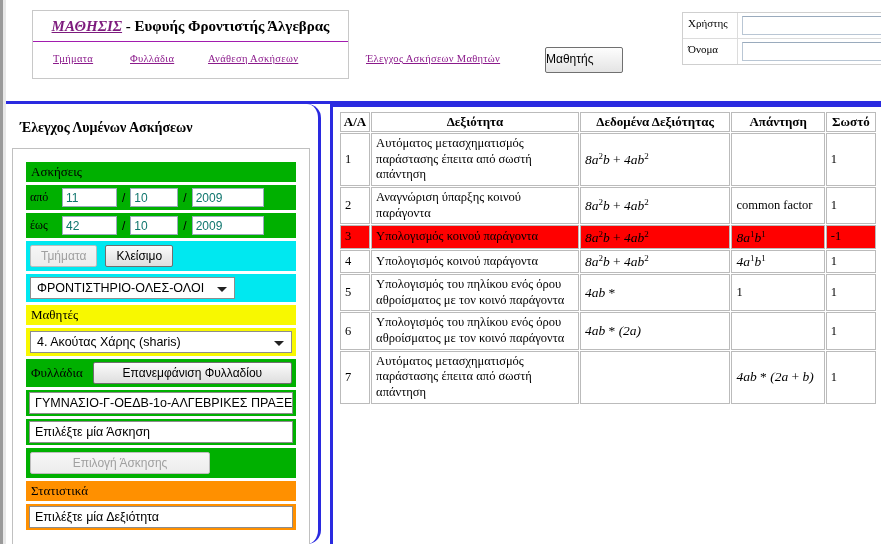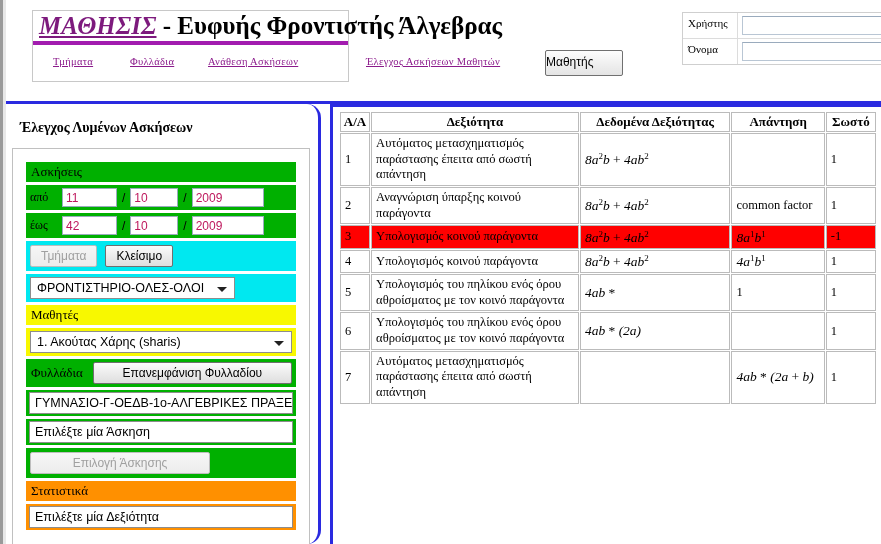--- a/index.html
+++ b/index.html
@@ -17,22 +17,22 @@
 
   
   .topbar { position:absolute; left:6px; top:0; width:875px; height:104px; background:#ffffff; }
 
   .header-box {
     position:absolute; left:26px; top:10px; width:315px;
     border:1px solid #c8c8c8; background:#fff;
   }
   .title-row {
     height:30px; line-height:30px; text-align:center;
-    font-size:25px; font-weight:bold; color:#000; white-space:nowrap;
-    border-bottom:4px solid #a21caf;
+    font-size:15px; font-weight:bold; color:#000; white-space:nowrap;
+    border-bottom:1px solid #a21caf;
     padding: 0 6px;
   }
   .title-brand {
     color:#7d1a7d; font-style:italic; text-decoration:underline; font-weight:bold;
   }
   .nav-row {
     height:36px; position:relative;
   }
   .nav-link {
     position:absolute; top:11px;
@@ -96,21 +96,21 @@
   }
 
   .date-row { display:flex; align-items:center; padding:3px 4px; }
   .date-row .rl {
     font-family:"Liberation Serif", serif; font-size:12px; color:#000;
     width:32px; white-space:nowrap;
   }
   .date-inp {
     height:19px; border:1px solid #9aabbd; background:#fff;
     font-family:"Liberation Sans", sans-serif; font-size:12px;
-    padding:0 3px; color:#be185d; line-height:19px; box-sizing:border-box;
+    padding:0 3px; color:#0f766e; line-height:19px; box-sizing:border-box;
   }
   .di-d { width:55px; } .di-m { width:48px; } .di-y { width:72px; }
   .slash { font-family:"Liberation Sans", sans-serif; font-size:12px; padding:0 5px; color:#000; }
 
   .btn-row { padding:4px 4px; display:flex; align-items:center; gap:8px; }
   .btn {
     background: linear-gradient(#fbfbfb,#dedede);
     border:1px solid #6f6f6f; border-radius:2px;
     font-family:"Liberation Sans", sans-serif; font-size:12px; color:#000;
     height:22px; line-height:21px; text-align:center; padding:0 10px;
@@ -247,21 +247,21 @@
             <span class="caret"></span>
           </div>
         </div>
 
         <div class="band band-yellow">
           <div class="band-label">Μαθητές</div>
         </div>
 
         <div class="band band-yellow select-row">
           <div class="sel w-full">
-            <span>1. Ακούτας Χάρης (sharis)</span>
+            <span>4. Ακούτας Χάρης (sharis)</span>
             <span class="caret"></span>
           </div>
         </div>
 
         <div class="band band-green inline-row">
           <span class="band-label" style="padding-left:1px;">Φυλλάδια</span>
           <div class="btn btn-wide">Επανεμφάνιση Φυλλαδίου</div>
         </div>
 
         <div class="band band-green flat-row">

